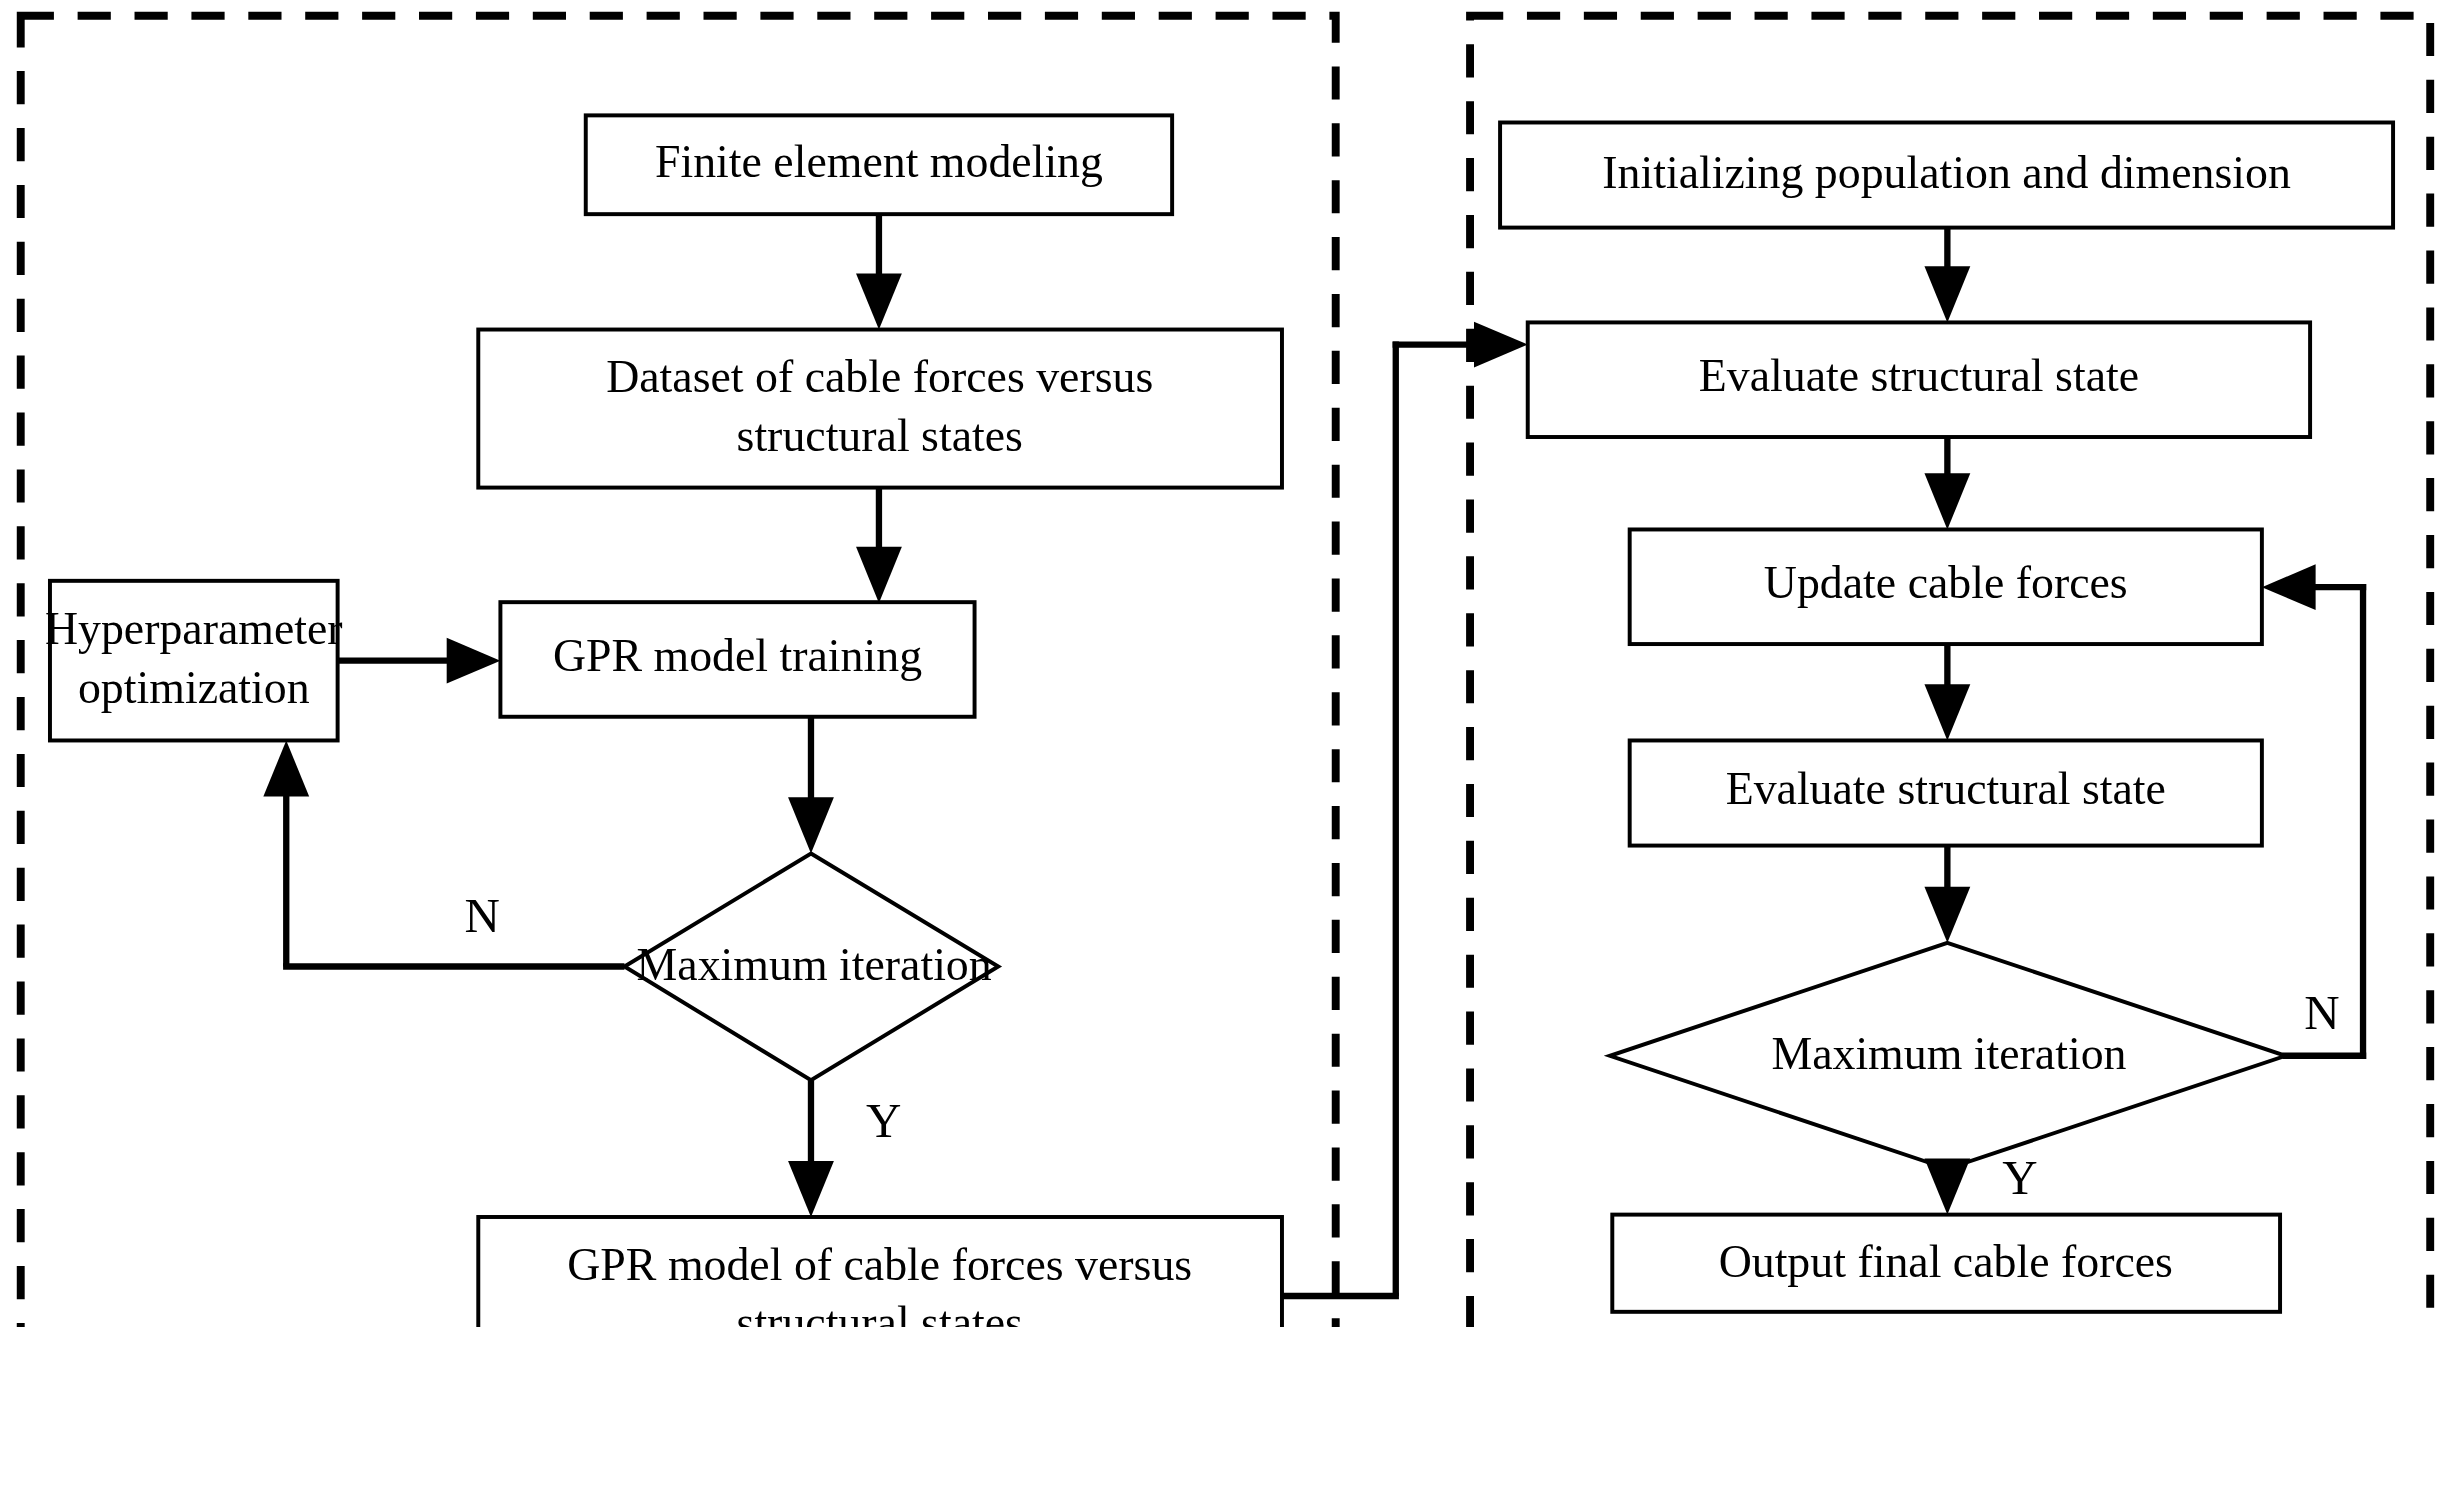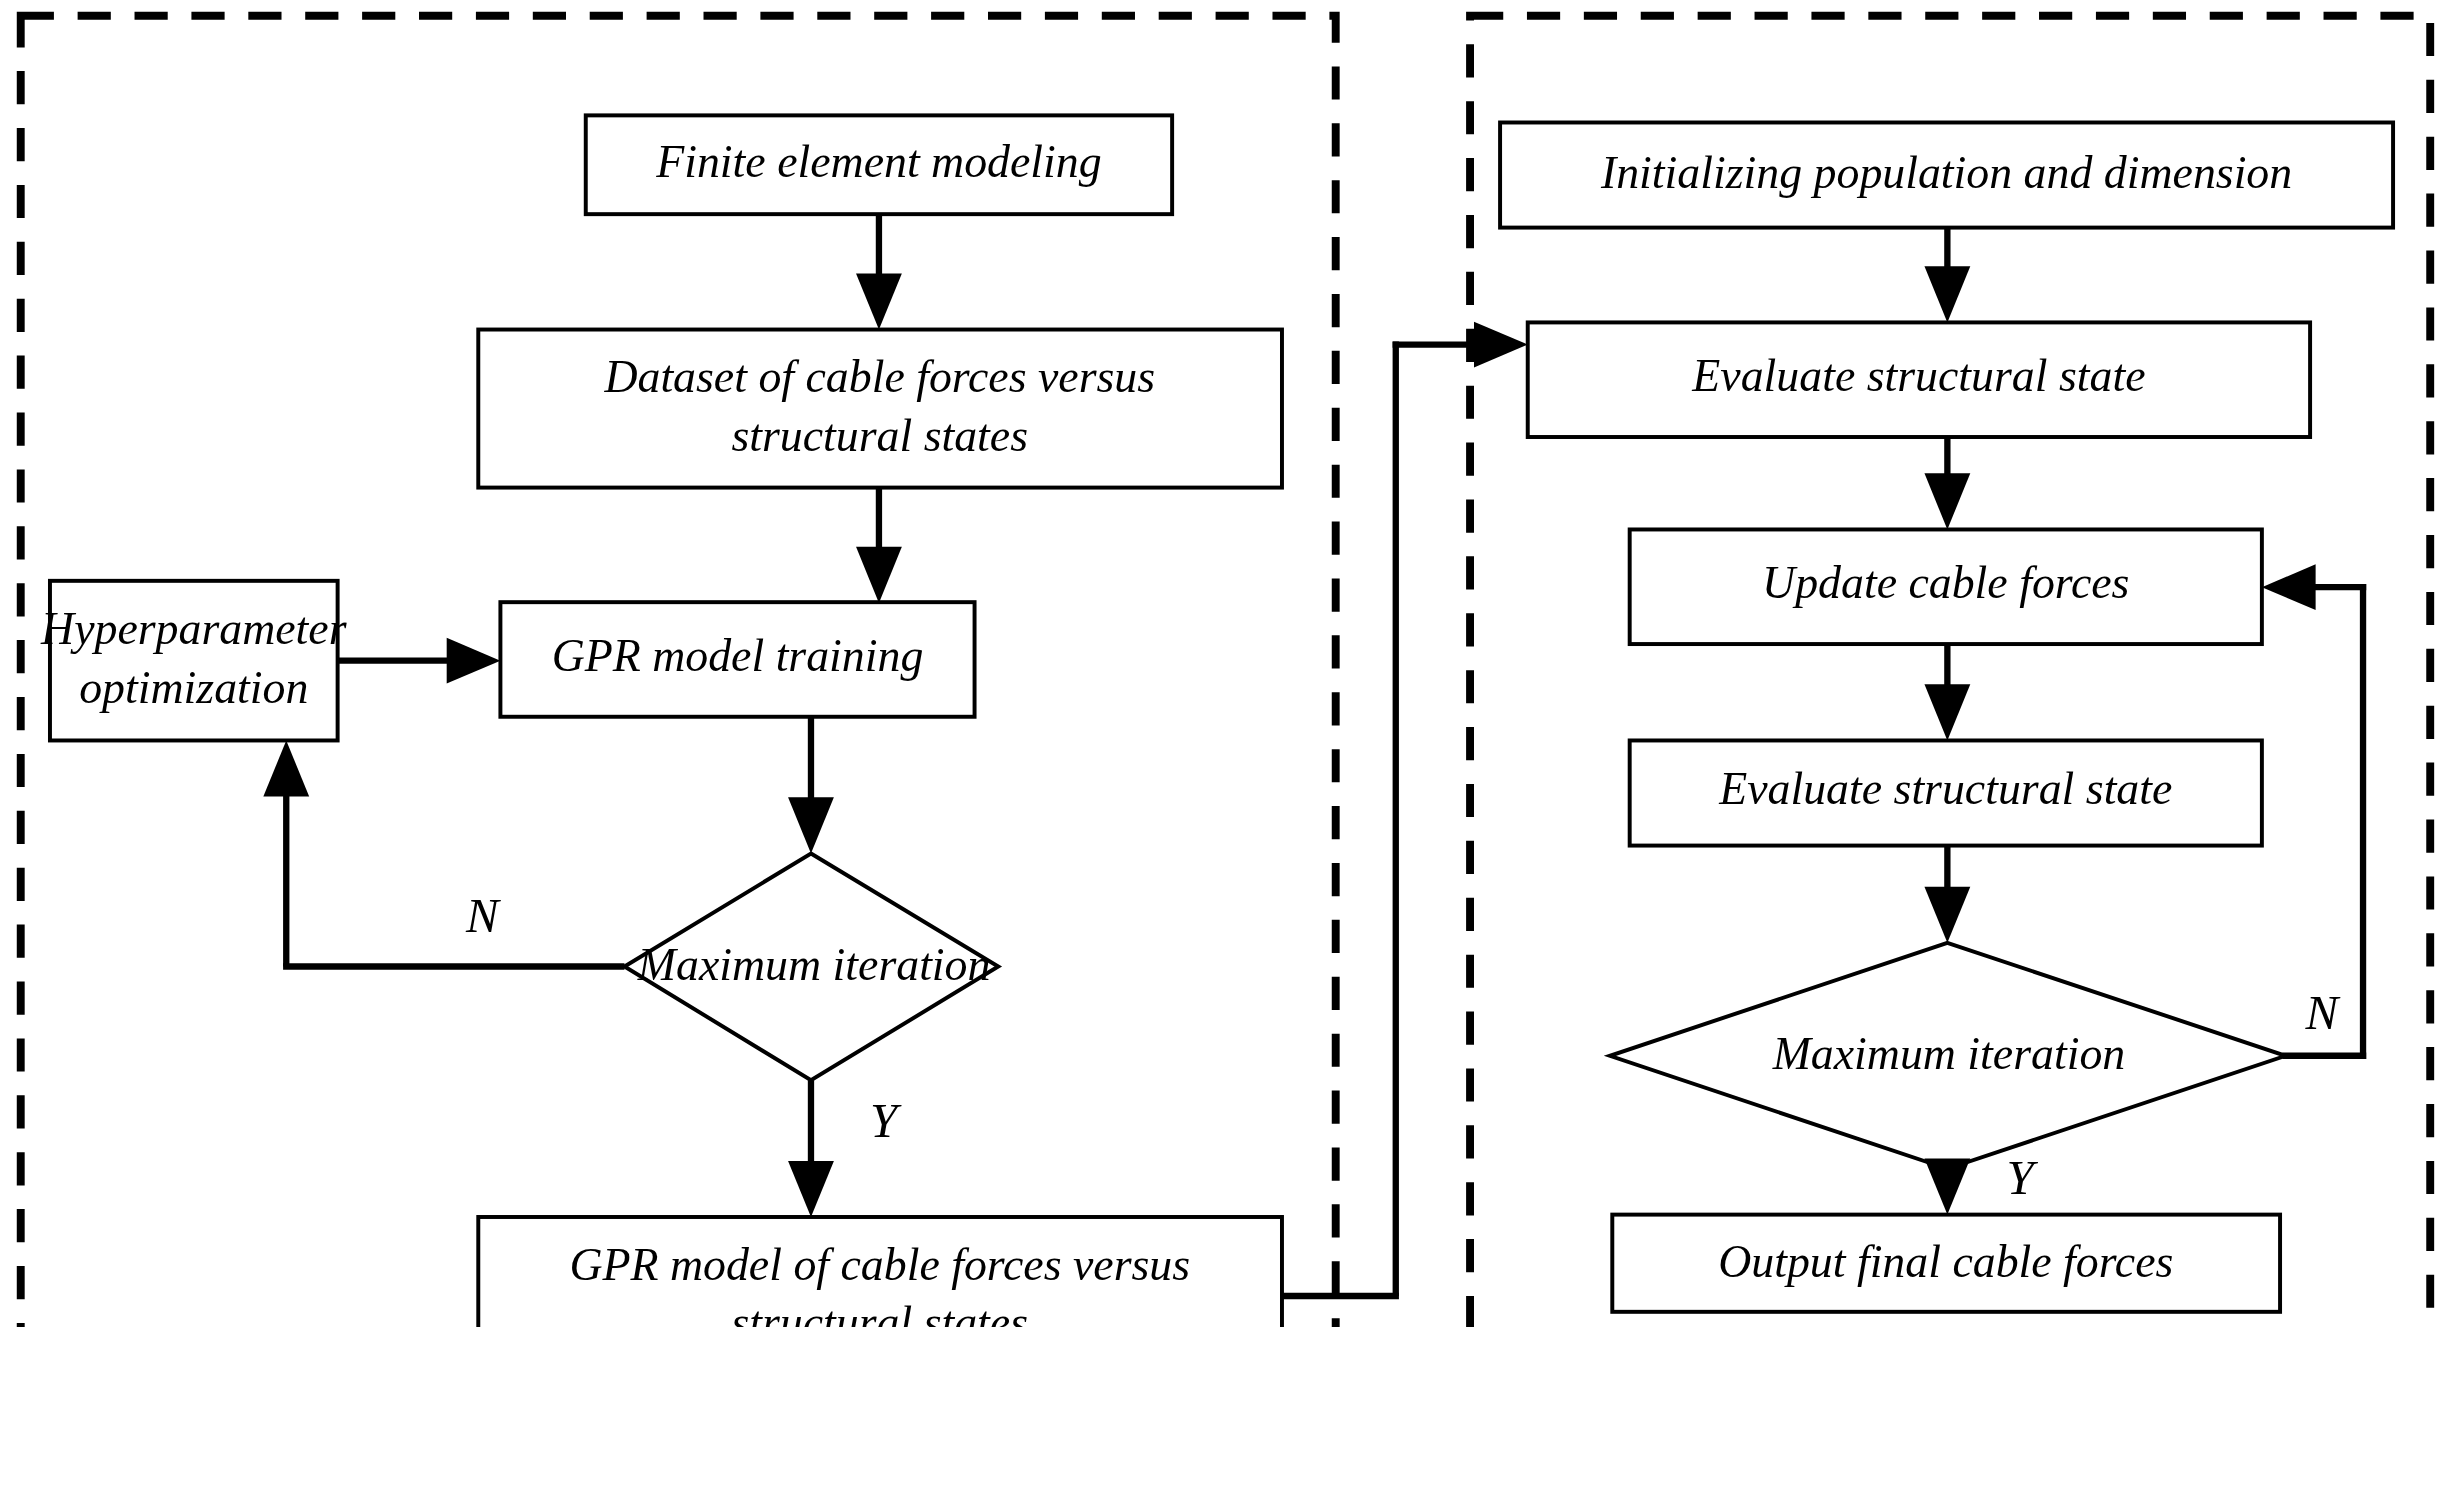--- a/index.html
+++ b/index.html
@@ -7,21 +7,20 @@
     padding: 0;
     background: #ffffff;
   }
   #root {
     position: relative;
     width: 2462px;
     height: 1327px;
     background: #ffffff;
     overflow: hidden;
     font-family: "Liberation Serif", "DejaVu Serif", serif;
-    font-style: italic;
   }
   svg.layer {
     position: absolute;
     left: 0;
     top: 0;
     width: 2462px;
     height: 1492px;
   }
   .node-text {
     font-family: "Liberation Serif", "DejaVu Serif", serif;

